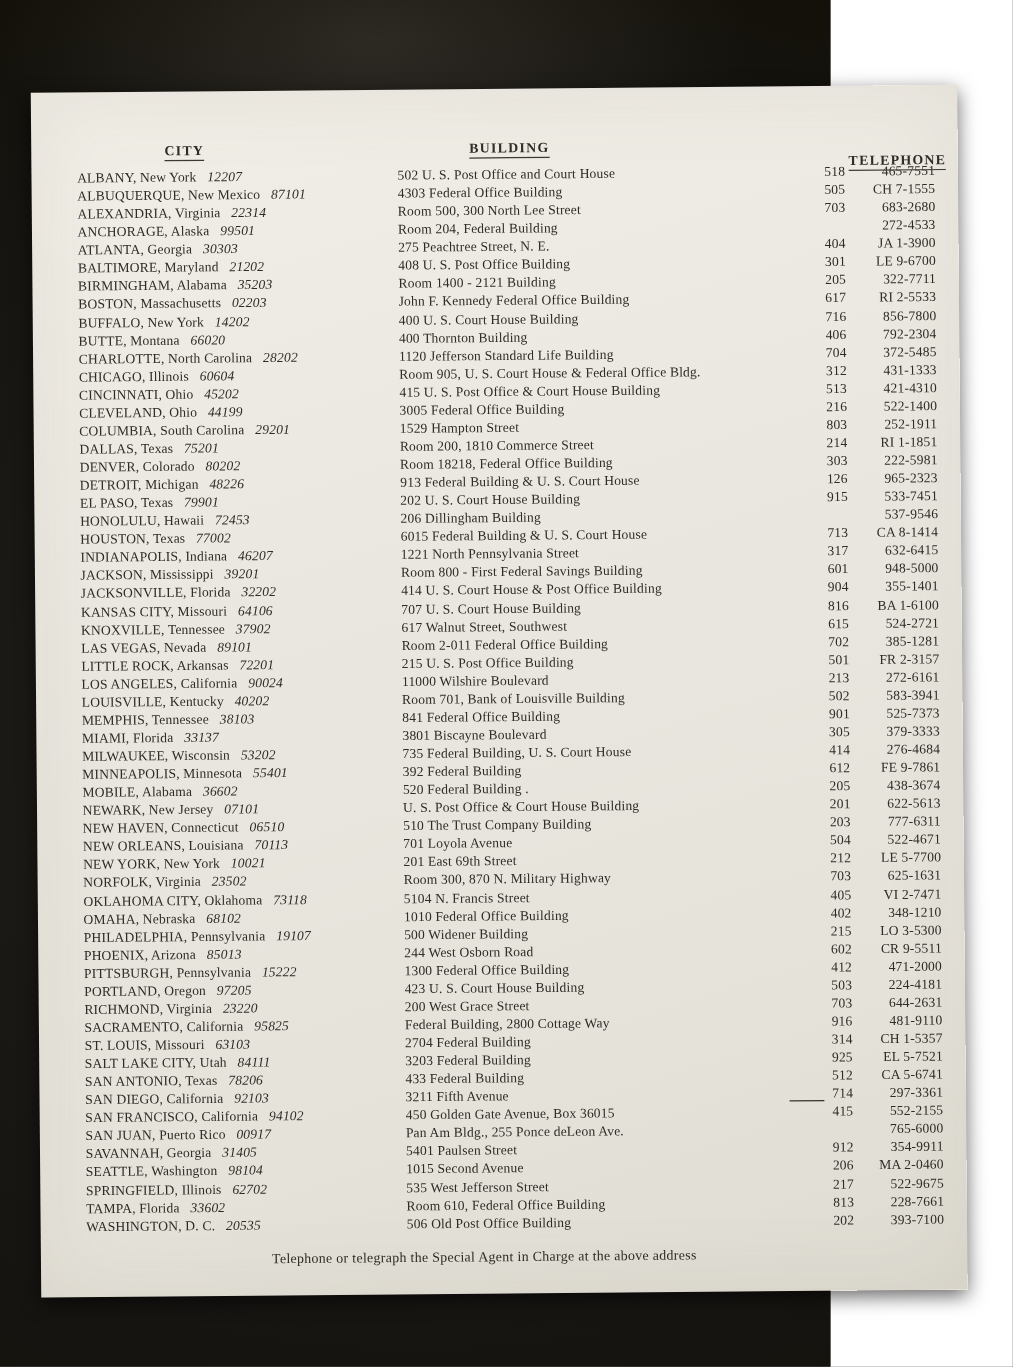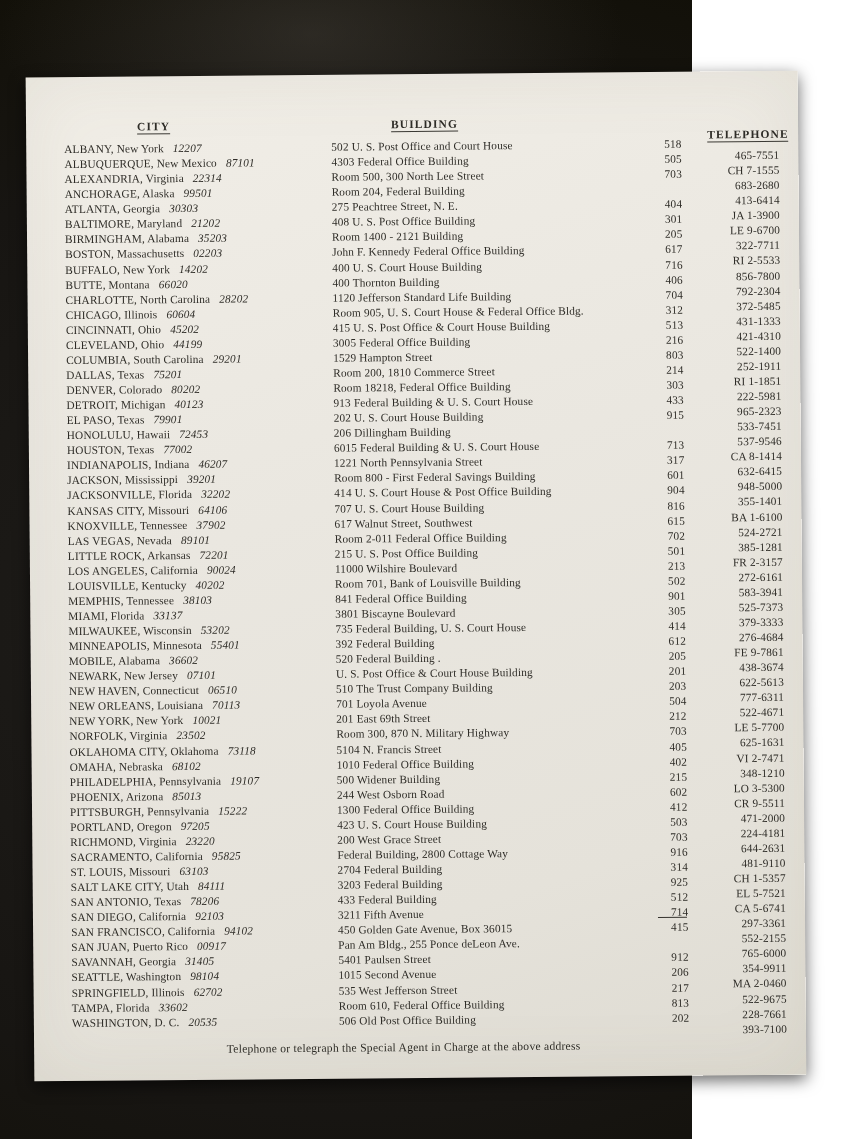--- a/index.html
+++ b/index.html
@@ -68,35 +68,35 @@
   }
   .zip { margin-left: 9px; font-style: italic; }
   .c-bldg {
     flex: 1 1 0;
     min-width: 0;
     overflow: visible;
   }
   .c-area {
     flex: none;
     width: 40px;
+    text-align: right;
     position: relative;
   }
   .c-area.marked::before {
     content: "";
     position: absolute;
     left: -13px;
     bottom: 2px;
     width: 29px;
     border-bottom: 1.6px solid #35332e;
   }
   .c-phone {
     flex: none;
     width: 75px;
     text-align: right;
-    margin-top: 12px;
   }
   .footer {
     margin-top: 13px;
     margin-right: 52px;
     text-align: center;
     font-size: 11.6px;
     letter-spacing: 0.25px;
     white-space: nowrap;
   }
 </style>
@@ -143,21 +143,21 @@
     <span class="c-phone">683-2680</span>
   </div>
 
   <div class="row">
     <span class="c-city">
       <span>ANCHORAGE, Alaska</span>
       <span class="zip">99501</span>
     </span>
     <span class="c-bldg">Room 204, Federal Building</span>
     <span class="c-area"></span>
-    <span class="c-phone">413-6414</span>
+    <span class="c-phone">272-4533</span>
   </div>
 
   <div class="row">
     <span class="c-city">
       <span>ATLANTA, Georgia</span>
       <span class="zip">30303</span>
     </span>
     <span class="c-bldg">275 Peachtree Street, N. E.</span>
     <span class="c-area">404</span>
     <span class="c-phone">JA 1-3900</span>
@@ -279,24 +279,24 @@
       <span class="zip">80202</span>
     </span>
     <span class="c-bldg">Room 18218, Federal Office Building</span>
     <span class="c-area">303</span>
     <span class="c-phone">222-5981</span>
   </div>
 
   <div class="row">
     <span class="c-city">
       <span>DETROIT, Michigan</span>
-      <span class="zip">40123</span>
+      <span class="zip">48226</span>
     </span>
     <span class="c-bldg">913 Federal Building &amp; U. S. Court House</span>
-    <span class="c-area">433</span>
+    <span class="c-area">126</span>
     <span class="c-phone">965-2323</span>
   </div>
 
   <div class="row">
     <span class="c-city">
       <span>EL PASO, Texas</span>
       <span class="zip">79901</span>
     </span>
     <span class="c-bldg">202 U. S. Court House Building</span>
     <span class="c-area">915</span>

